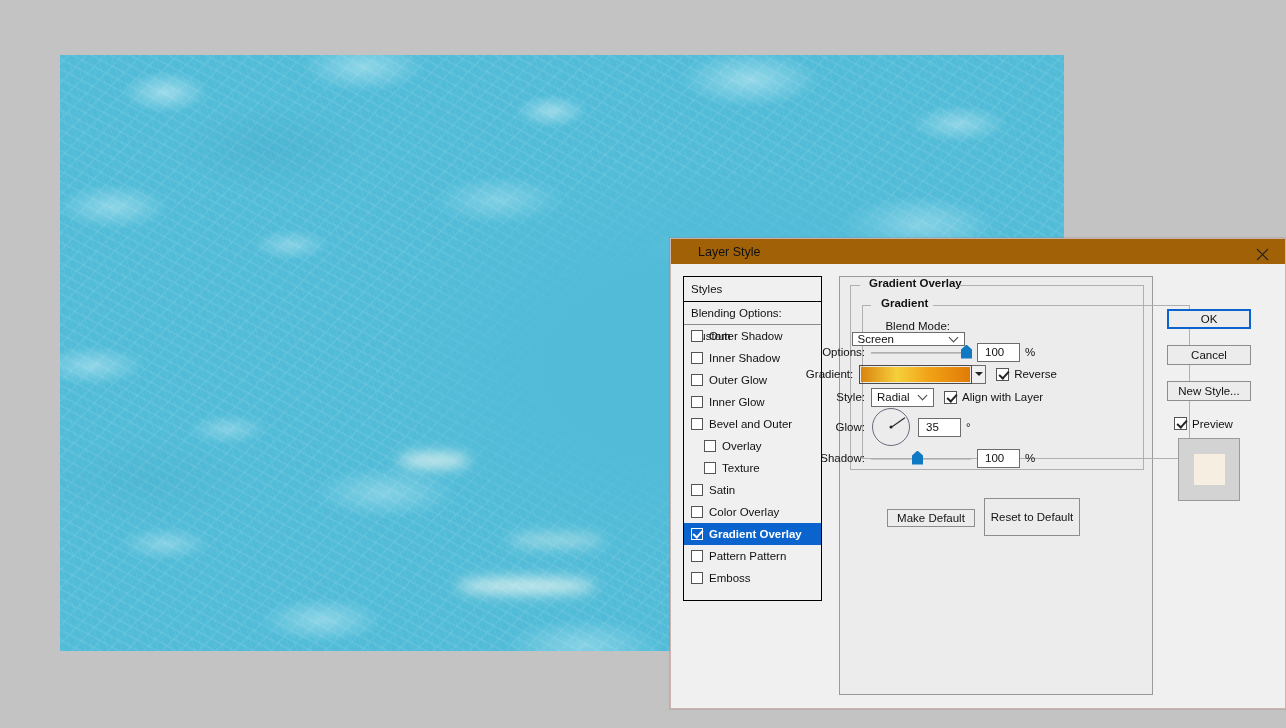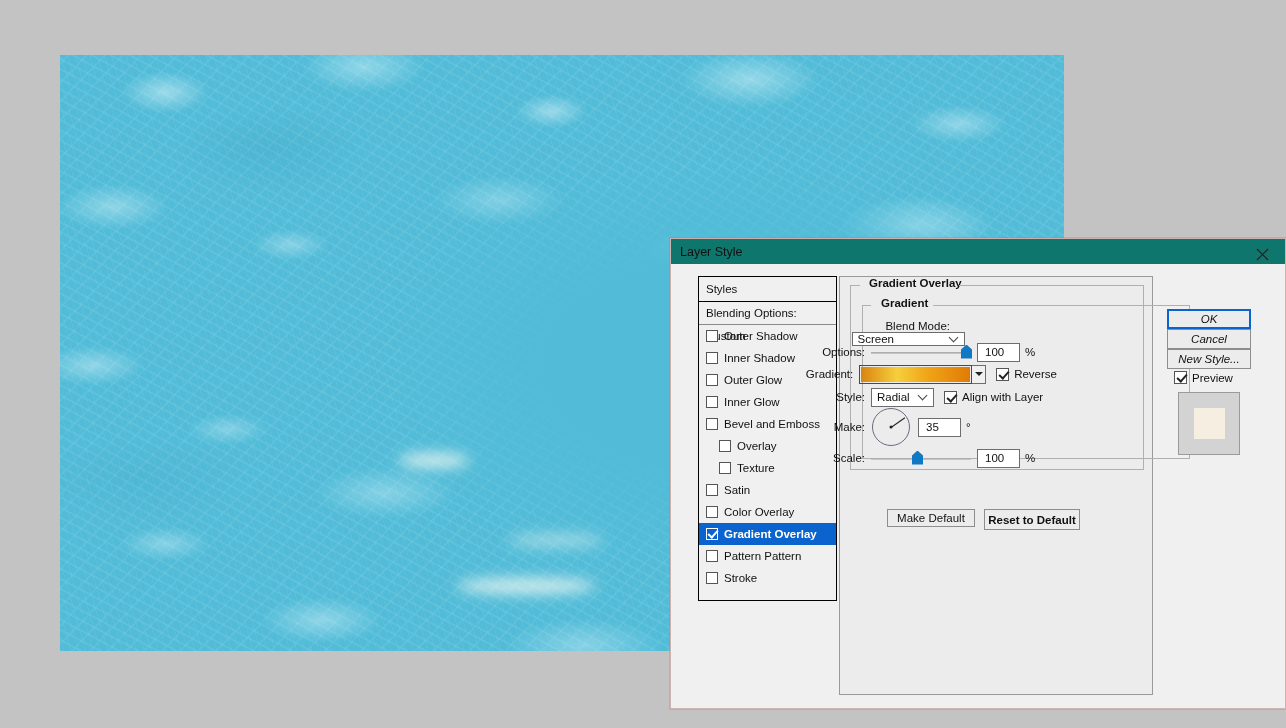--- a/index.html
+++ b/index.html
@@ -89,41 +89,41 @@
     position: absolute;
     left: 670px; top: 238px;
     width: 616px; height: 471px;
     background: #f0f0f0;
     border: 1px solid #cdb4b0;
     border-top-color: #c9b0ac;
     box-shadow: 0 0 0 1px rgba(150,120,115,.25);
   }
   #dialog-titlebar {
     height: 25px;
-    background: #0f766e;
+    background: #a16207;
     display: flex; align-items: center;
-    padding-left: 9px;
+    padding-left: 27px;
     position: relative;
   }
   #dialog-title { font-size: 12.5px; color: #111; }
   #dialog-close-button {
     position: absolute; right: 0; top: 0;
     width: 46px; height: 30px;
     display: flex; align-items: center; justify-content: center;
     cursor: pointer;
   }
   #dialog-close-button svg { display: block; }
   #dialog-body {
     position: absolute; left: 0; right: 0; top: 30px; bottom: 0;
     padding: 6px 9px 9px 12px;
   }
 
   
   #styles-list {
-    position: absolute; left: 27px; top: 7px;
+    position: absolute; left: 12px; top: 7px;
     width: 139px; height: 325px;
     background: #f0f0f0;
     border: 1px solid #000;
   }
   .sl-header {
     height: 25px; line-height: 25px;
     padding-left: 7px; font-size: 11.5px; color: #111;
     border-bottom: 1px solid #000;
   }
   .sl-sub {
@@ -288,25 +288,25 @@
     transform: rotate(-35deg);
   }
 
   .btn {
     background: #ececec; border: 1px solid #8d8d8d;
     font-size: 11.5px; color: #111;
     display: flex; align-items: center; justify-content: center;
     cursor: default;
   }
   #make-default-button { position: absolute; left: 47px; top: 232px; width: 88px; height: 18px; }
-  #reset-to-default-button { position: absolute; left: 144px; top: 232px; width: 96px; height: 21px; font-weight: bold; }
+  #reset-to-default-button { position: absolute; left: 144px; top: 221px; width: 96px; height: 38px; }
 
   
   #right-panel { position: absolute; left: 496px; top: 40px; width: 90px; }
-  #right-panel .btn { width: 84px; height: 20px; margin-bottom: 0; font-style: italic; }
+  #right-panel .btn { width: 84px; height: 20px; margin-bottom: 16px; }
   #ok-button {
     background: #ececec;
     border: 2px solid #0a63ce;
     font-size: 11.5px;
   }
   #preview-checkbox-row { margin: 2px 0 8px 7px; }
   #preview-thumb {
     width: 62px; height: 63px; margin-left: 11px;
     background: #d3d3d3;
     border: 1px solid #9a9a9a;
@@ -359,21 +359,21 @@
       <div class="sl-row">
         <span class="cb"></span>
         <span>Outer Glow</span>
       </div>
       <div class="sl-row">
         <span class="cb"></span>
         <span>Inner Glow</span>
       </div>
       <div class="sl-row">
         <span class="cb"></span>
-        <span>Bevel and Emboss</span>
+        <span>Bevel and Outer</span>
       </div>
       <div class="sl-row indent">
         <span class="cb"></span>
         <span>Overlay</span>
       </div>
       <div class="sl-row indent">
         <span class="cb"></span>
         <span>Texture</span>
       </div>
       <div class="sl-row">
@@ -387,21 +387,21 @@
       <div class="sl-row selected">
         <span class="cb checked"></span>
         <span>Gradient Overlay</span>
       </div>
       <div class="sl-row">
         <span class="cb"></span>
         <span>Pattern Pattern</span>
       </div>
       <div class="sl-row">
         <span class="cb"></span>
-        <span>Stroke</span>
+        <span>Emboss</span>
       </div>
     </div>
 
     <div id="settings-panel">
 
       <div class="grp-outer">
         <span class="grp-title">Gradient Overlay</span>
 
         <div class="grp-inner">
           <span class="grp-title">Gradient</span>
@@ -446,31 +446,31 @@
               <span>Radial</span>
               <span class="chev"></span>
             </div>
             <div class="chk" style="margin-left:10px;">
               <span class="box checked"></span>
               <span>Align with Layer</span>
             </div>
           </div>
 
           <div class="row" style="left:-88px; top:102px; width:250px; height:40px;">
-            <span class="lbl" style="width:90px;">Make:</span>
+            <span class="lbl" style="width:90px;">Glow:</span>
             <div id="angle-dial" style="margin-left:7px;">
               <span class="needle" style="transform: rotate(-35deg);"></span>
               <span class="hub"></span>
             </div>
             <div class="numbox" style="width:43px; margin-left:8px;">35</div>
             <span class="pct">°</span>
           </div>
 
           <div class="row" style="left:-88px; top:143px; width:276px;">
-            <span class="lbl" style="width:90px;">Scale:</span>
+            <span class="lbl" style="width:90px;">Shadow:</span>
             <div class="slider" style="width:100px; margin-left:6px;">
               <div class="track"></div>
               <div class="thumb" id="scale-thumb" style="left: calc(46% - 5px);"></div>
             </div>
             <div class="numbox" style="width:43px; margin-left:6px;">100</div>
             <span class="pct">%</span>
           </div>
         </div>
       </div>
 

